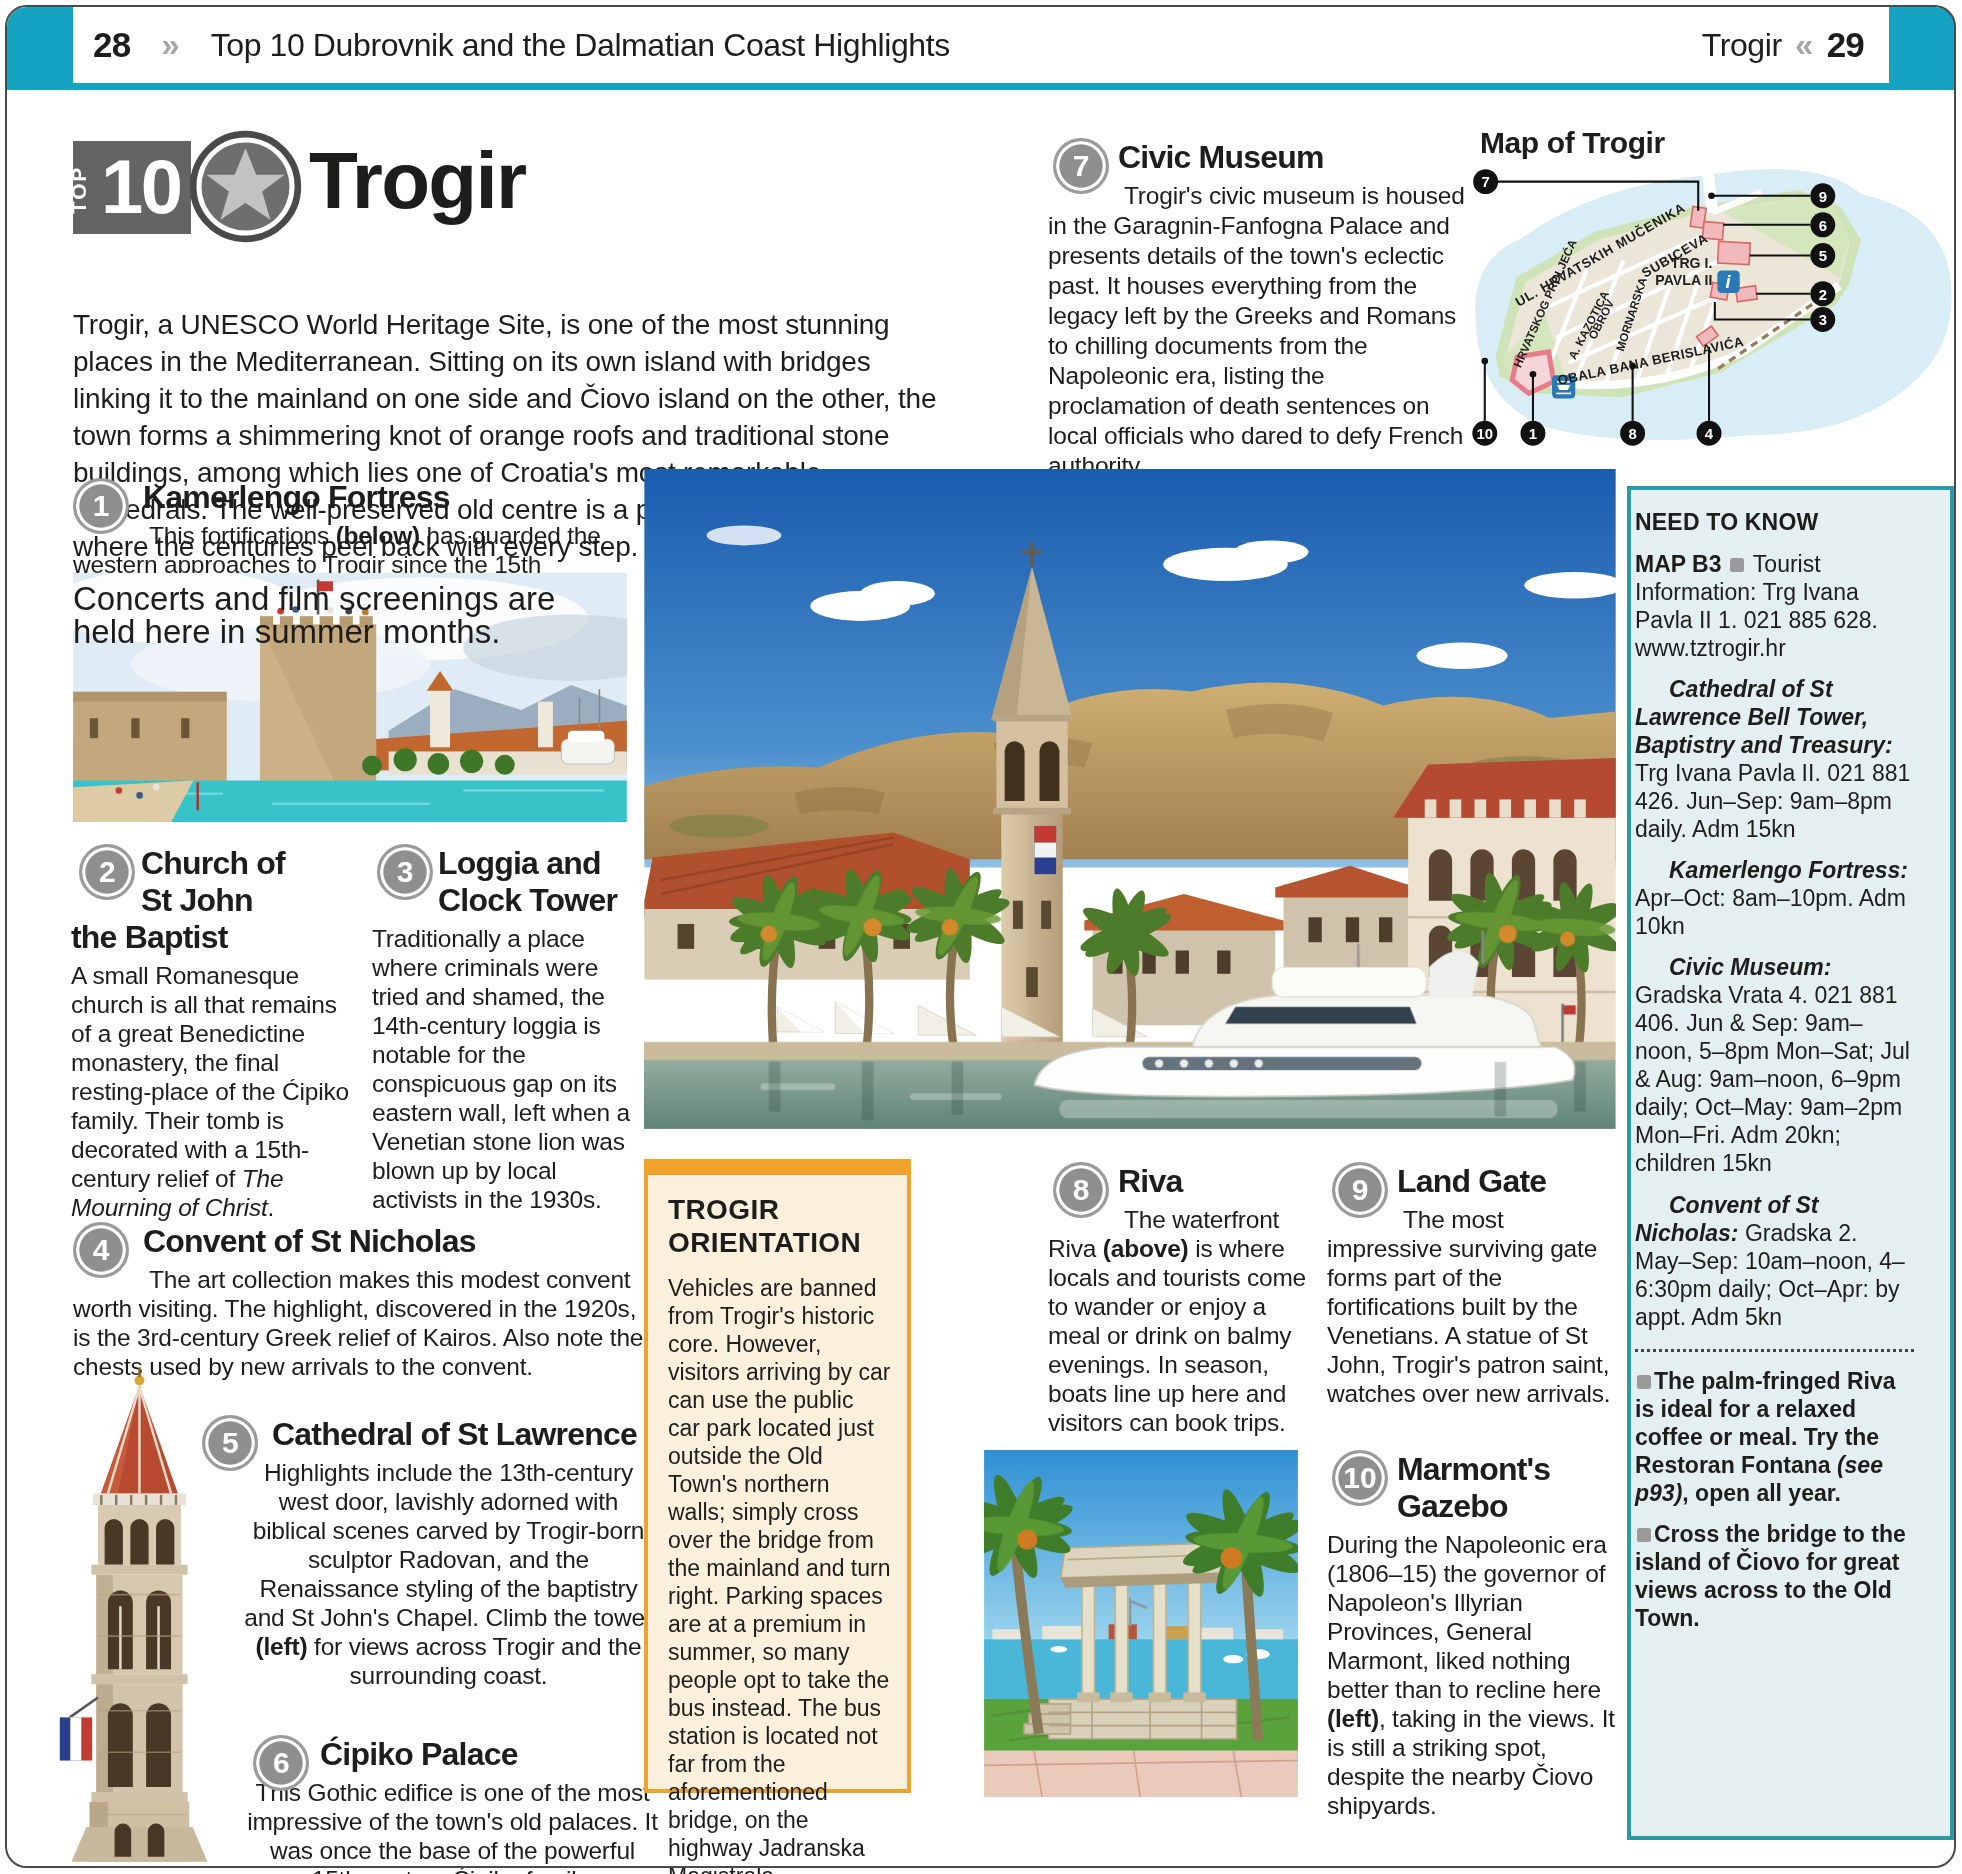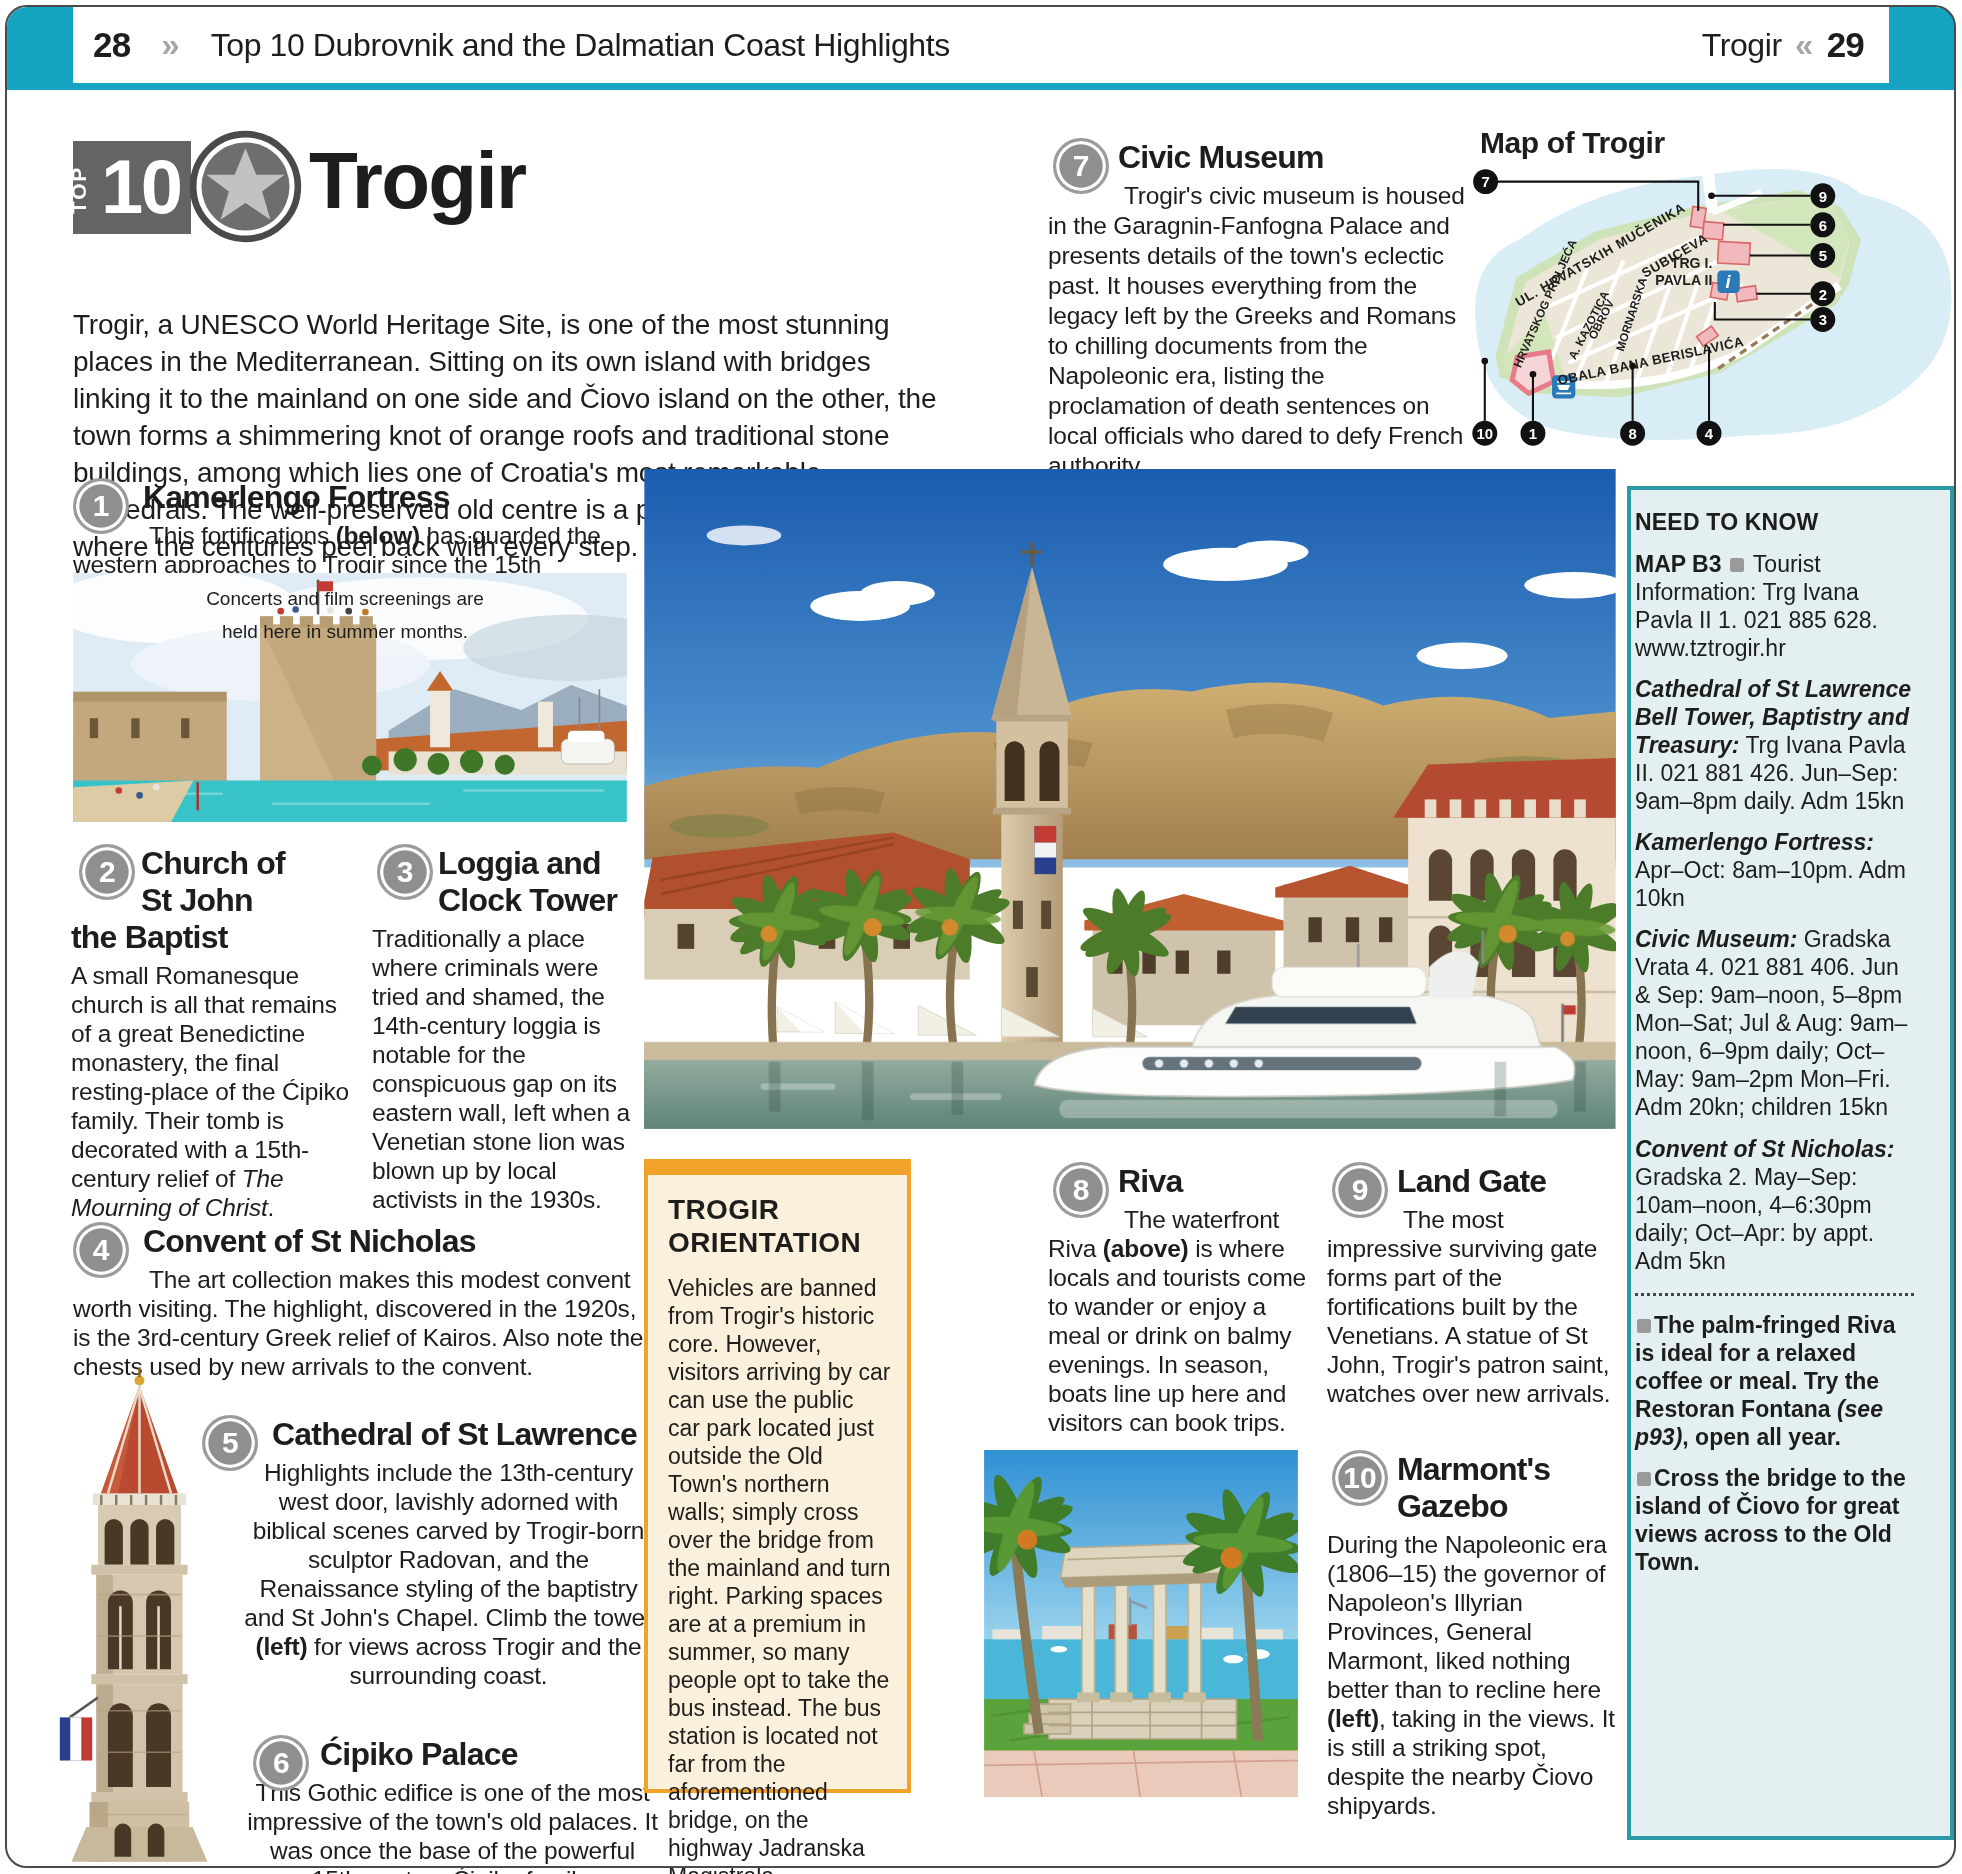--- a/index.html
+++ b/index.html
@@ -25,34 +25,34 @@
   
   .section{position:absolute;}
   .badge{position:absolute;left:0;top:3.3px;width:50px;height:50px;border-radius:50%;
          background:#8f8f8f;border:3.3px solid #9b9b9b;box-shadow:inset 0 0 0 3.3px #fdfdfd;
          color:#fff;font-weight:bold;font-size:30px;display:flex;align-items:center;justify-content:center;}
   .sec-title{margin:4px 0 5px 70px;font-size:32px;line-height:37px;font-weight:bold;letter-spacing:-0.8px;white-space:pre-line;}
   .hangline{font-size:32px;line-height:37px;font-weight:bold;letter-spacing:-0.8px;margin:0 0 5px 0;}
   .sec-body{margin:0;font-size:24.5px;line-height:29px;letter-spacing:-0.2px;}
   .indent1{text-indent:76px;}
   .ctr{text-align:center;}
-  .s1-tail{left:73px;top:582px;width:544px;text-align:center;font-size:19px;line-height:33px;
+  .s1-tail{left:73px;top:582px;width:544px;text-align:left;font-size:33px;line-height:33px;
            white-space:pre-line;z-index:5;}
   
   .orient{left:644px;top:1159px;width:267px;height:634px;background:#fbf0dc;border:4.2px solid #f0a22a;box-sizing:border-box;}
   .orient-bar{position:absolute;left:0;top:0;width:100%;height:11.6px;background:#f0a22a;}
   .orient-inner{position:absolute;left:20px;top:30px;width:223px;}
   .orient-title{font-size:28px;font-weight:bold;letter-spacing:0.4px;line-height:33px;margin:0 0 15px 0;}
   .orient-body{font-size:23px;line-height:28px;margin:0;}
   
   .ntk{left:1627px;top:486px;width:327px;height:1354px;background:#e4eff2;border:4.2px solid #2b99a6;box-sizing:border-box;}
   .ntk-inner{position:absolute;left:4px;top:18.3px;width:279px;}
   .ntk-title{font-size:27.4px;font-weight:bold;letter-spacing:0.2px;margin:0 0 16.6px 0;}
   .ntk p{font-size:23px;line-height:28px;margin:0 0 13.3px 0;}
-  .ntk .hd{font-weight:bold;font-style:italic;}
+  .ntk .hd{font-weight:bold;font-style:italic;margin-left:34px;}
   .ntk .hd-plain{font-weight:bold;}
   .sq{display:inline-block;width:14px;height:14px;background:#9a9a9a;border-radius:2.5px;margin:0 3.3px 1.7px 1.7px;vertical-align:middle;}
   .dotted{border:none;border-top:3.3px dotted #444;margin:18.3px 0 15px 0;}
   .tipb{font-weight:bold;}
   
   .map-title{left:1480px;top:126px;font-size:30px;font-weight:bold;letter-spacing:-0.4px;}
   .photo{display:block;}
   svg text{font-family:"Liberation Sans",sans-serif;}
 </style>
 </head>

